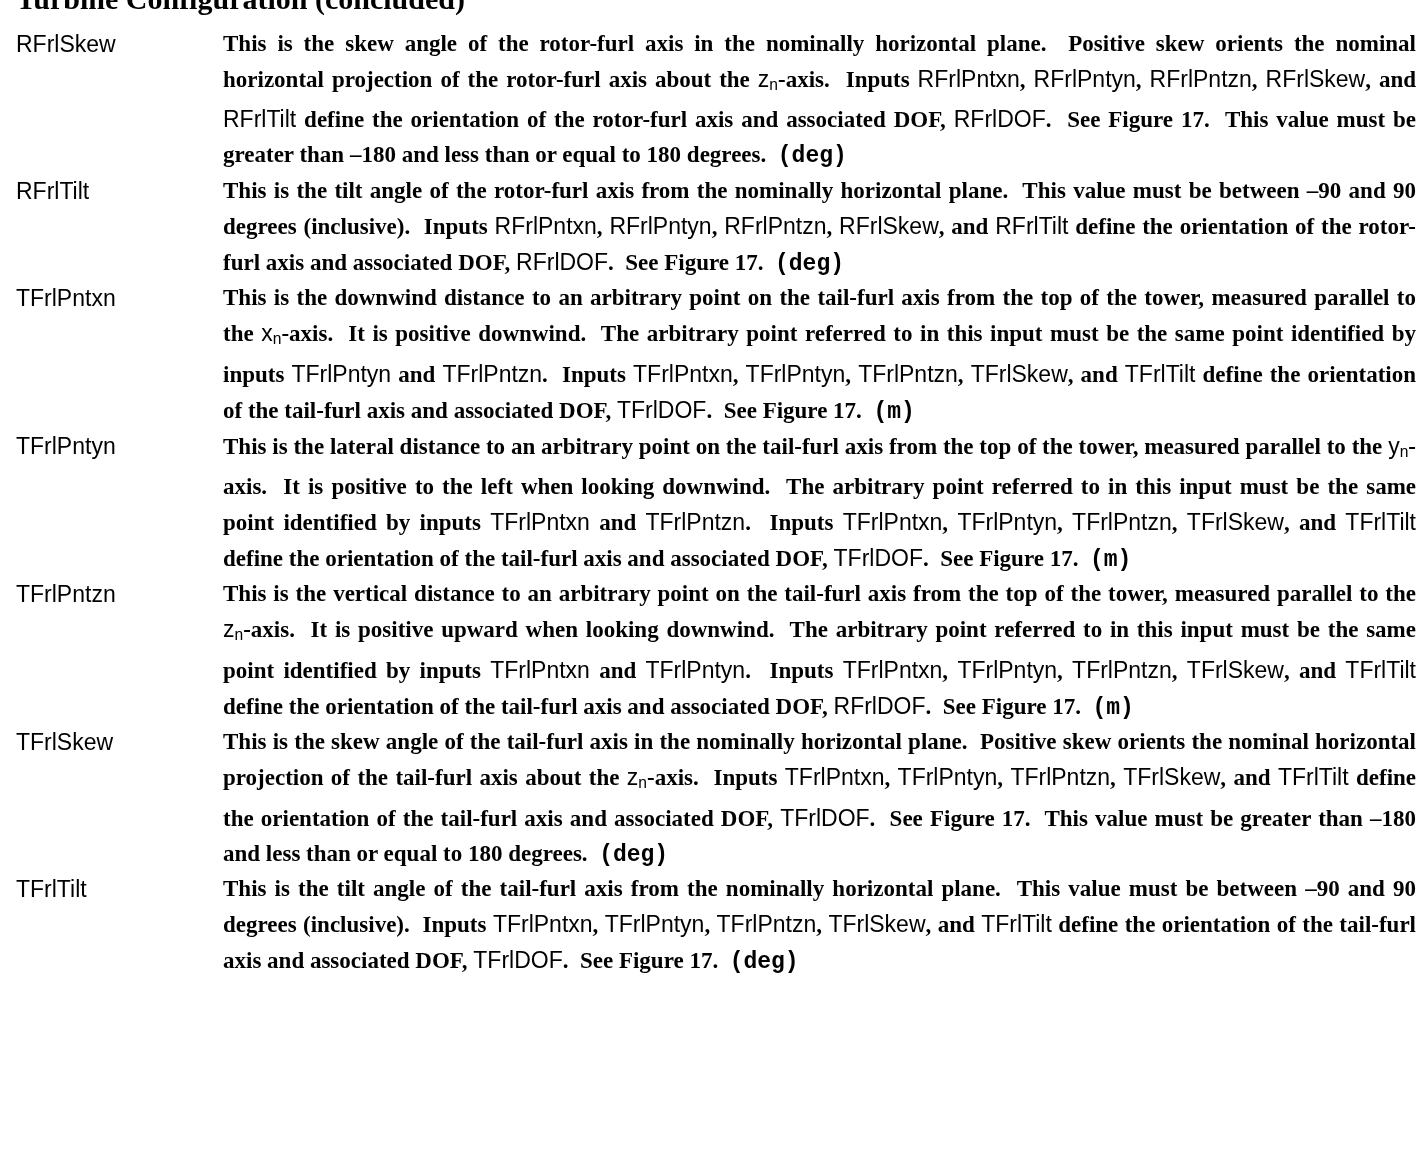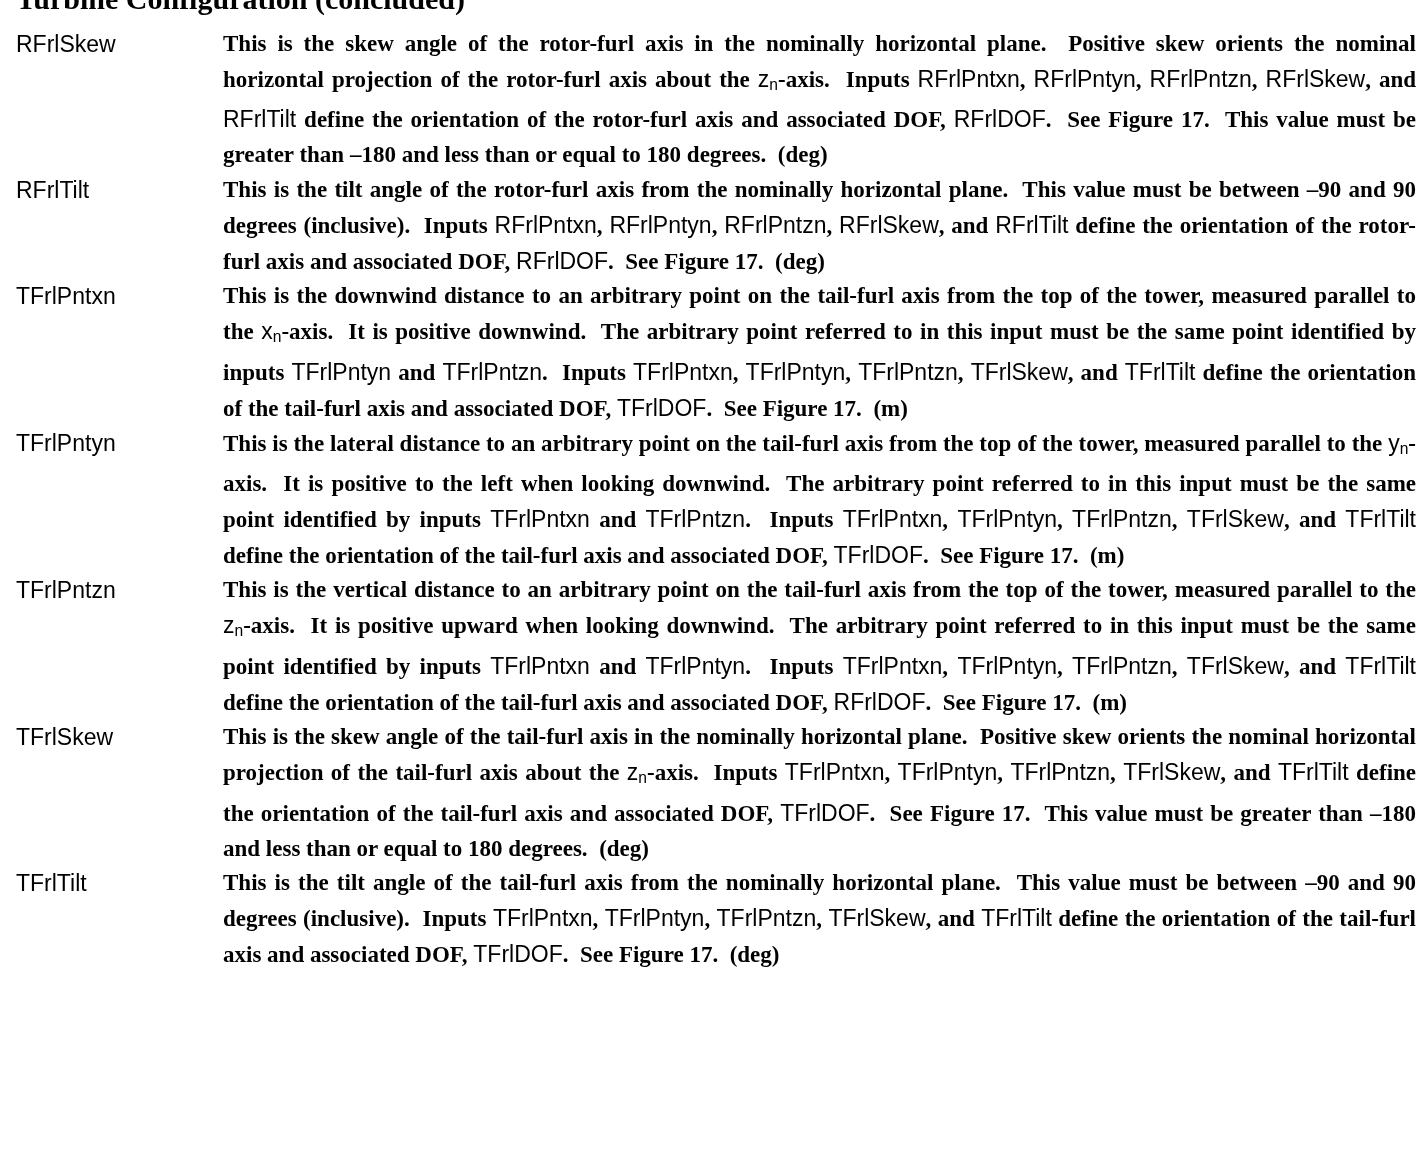--- a/index.html
+++ b/index.html
@@ -51,21 +51,21 @@
   }
   .seg-param {
     font-family: "Liberation Sans", sans-serif;
   }
   .seg-sub {
     font-family: "Liberation Sans", sans-serif;
     font-size: 0.68em;
     vertical-align: -0.18em;
   }
   .seg-unit {
-    font-family: Liberation Serif, serif;
+    font-family: Liberation Mono, monospace;
     font-weight: bold;
   }
 </style>
 </head>
 <body>
 
 <div class="page" style="background: rgb(255, 255, 255); color: rgb(0, 0, 0);">
   <h2 class="section-title">Turbine Configuration (concluded)</h2>
 
   <div class="param-list">

